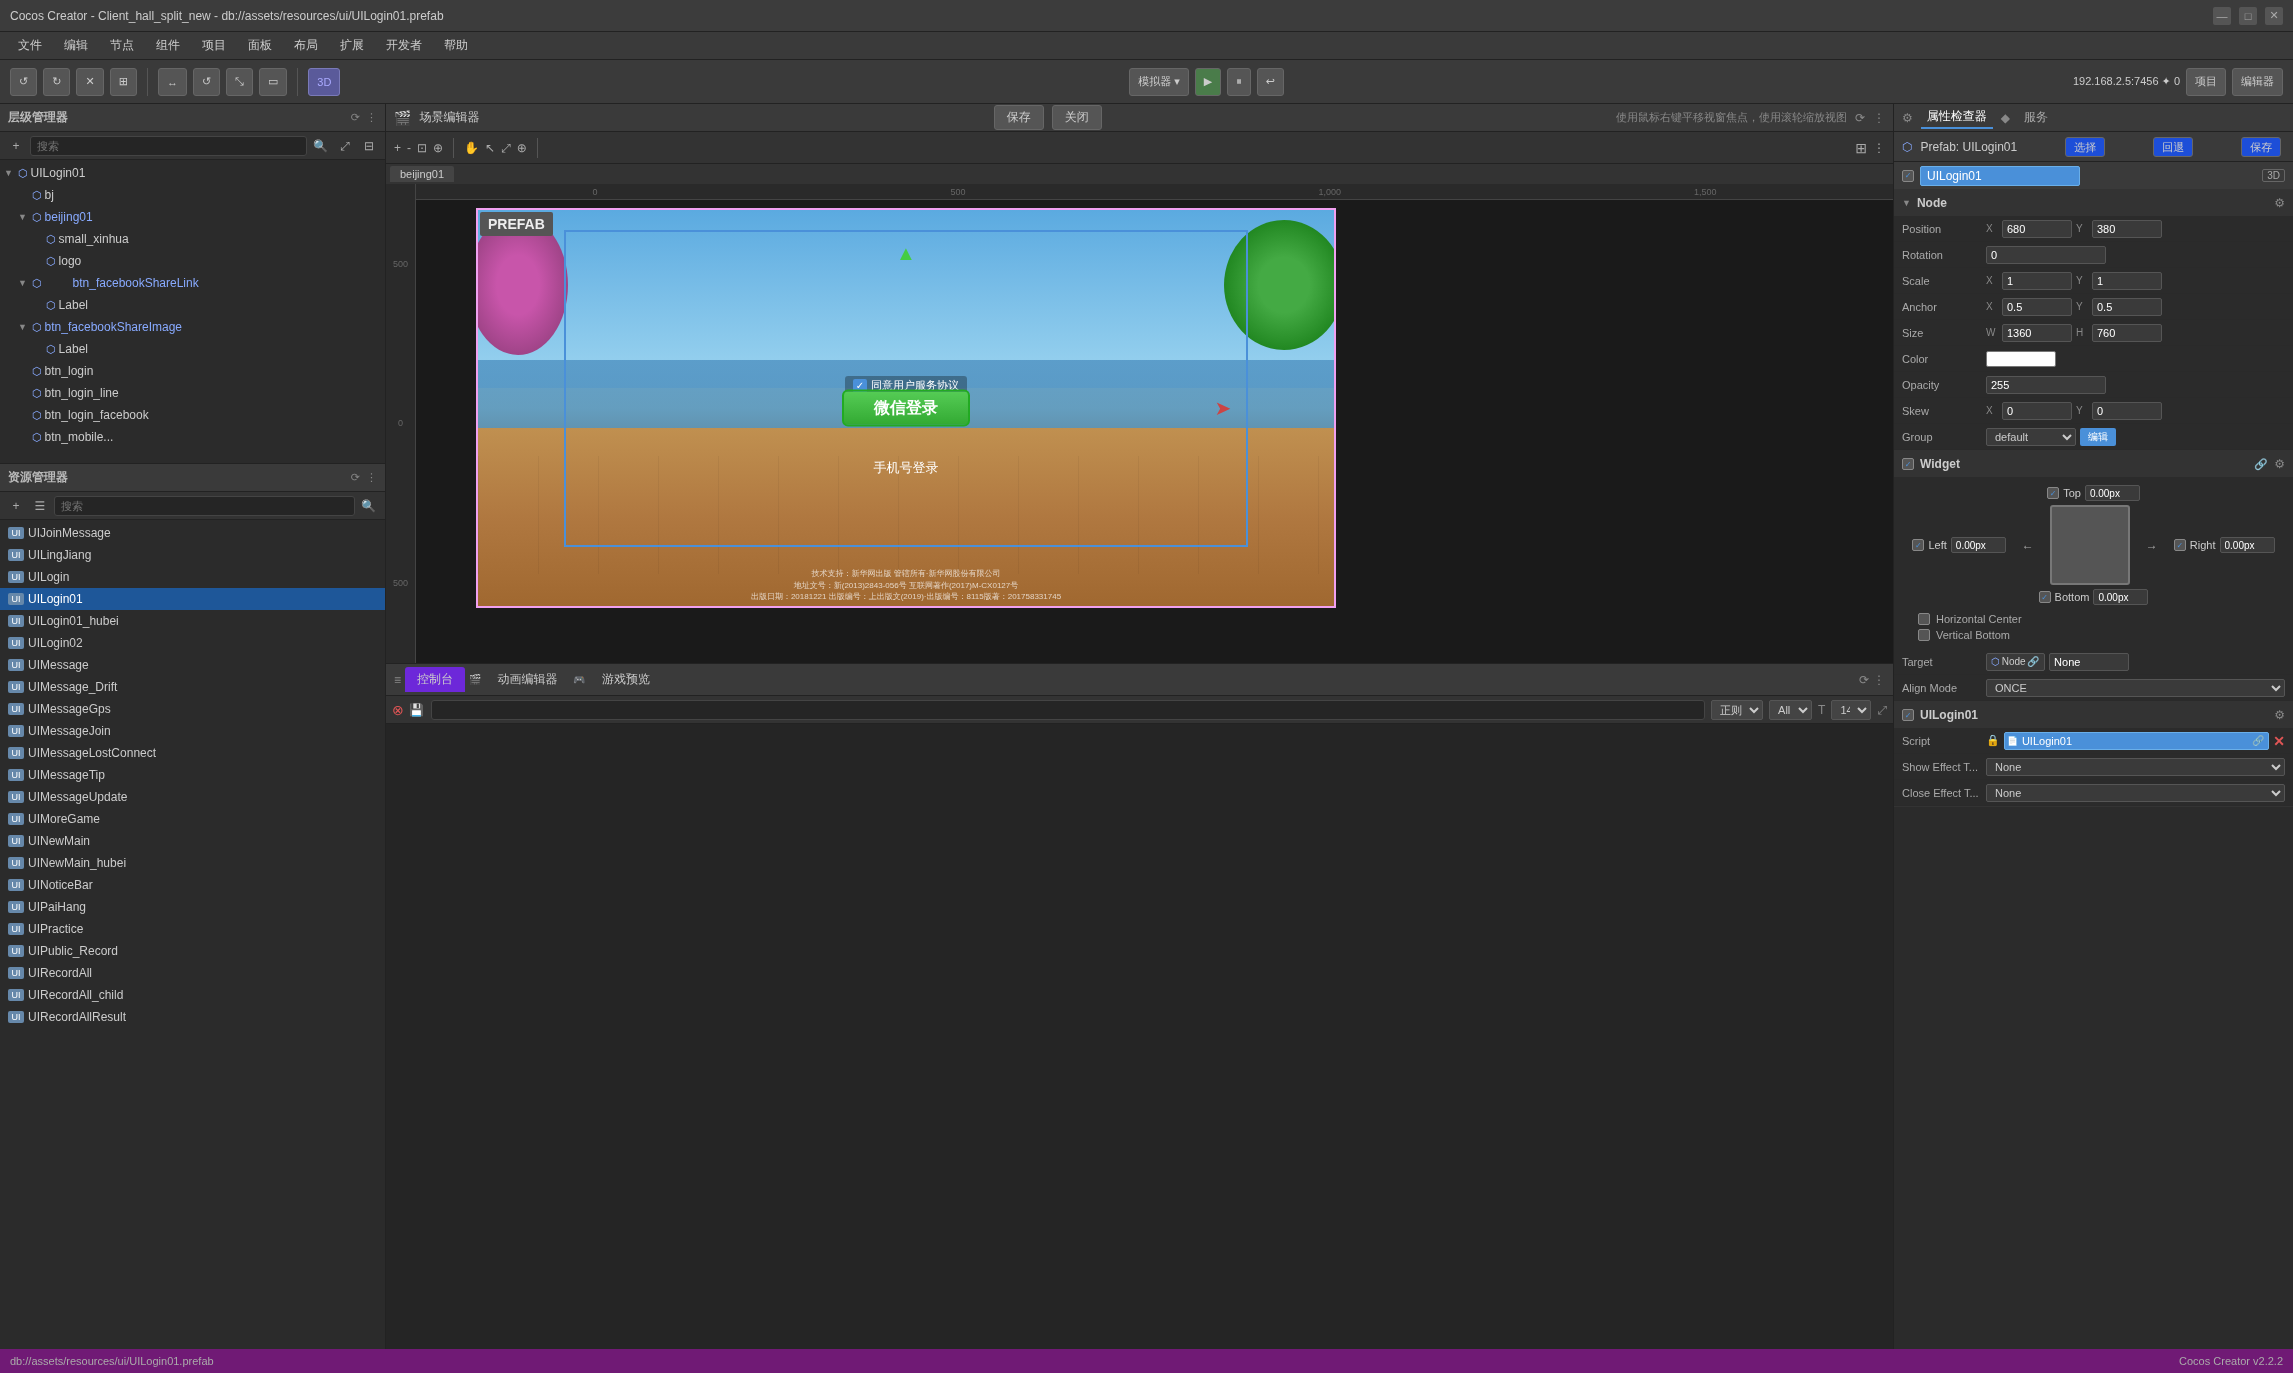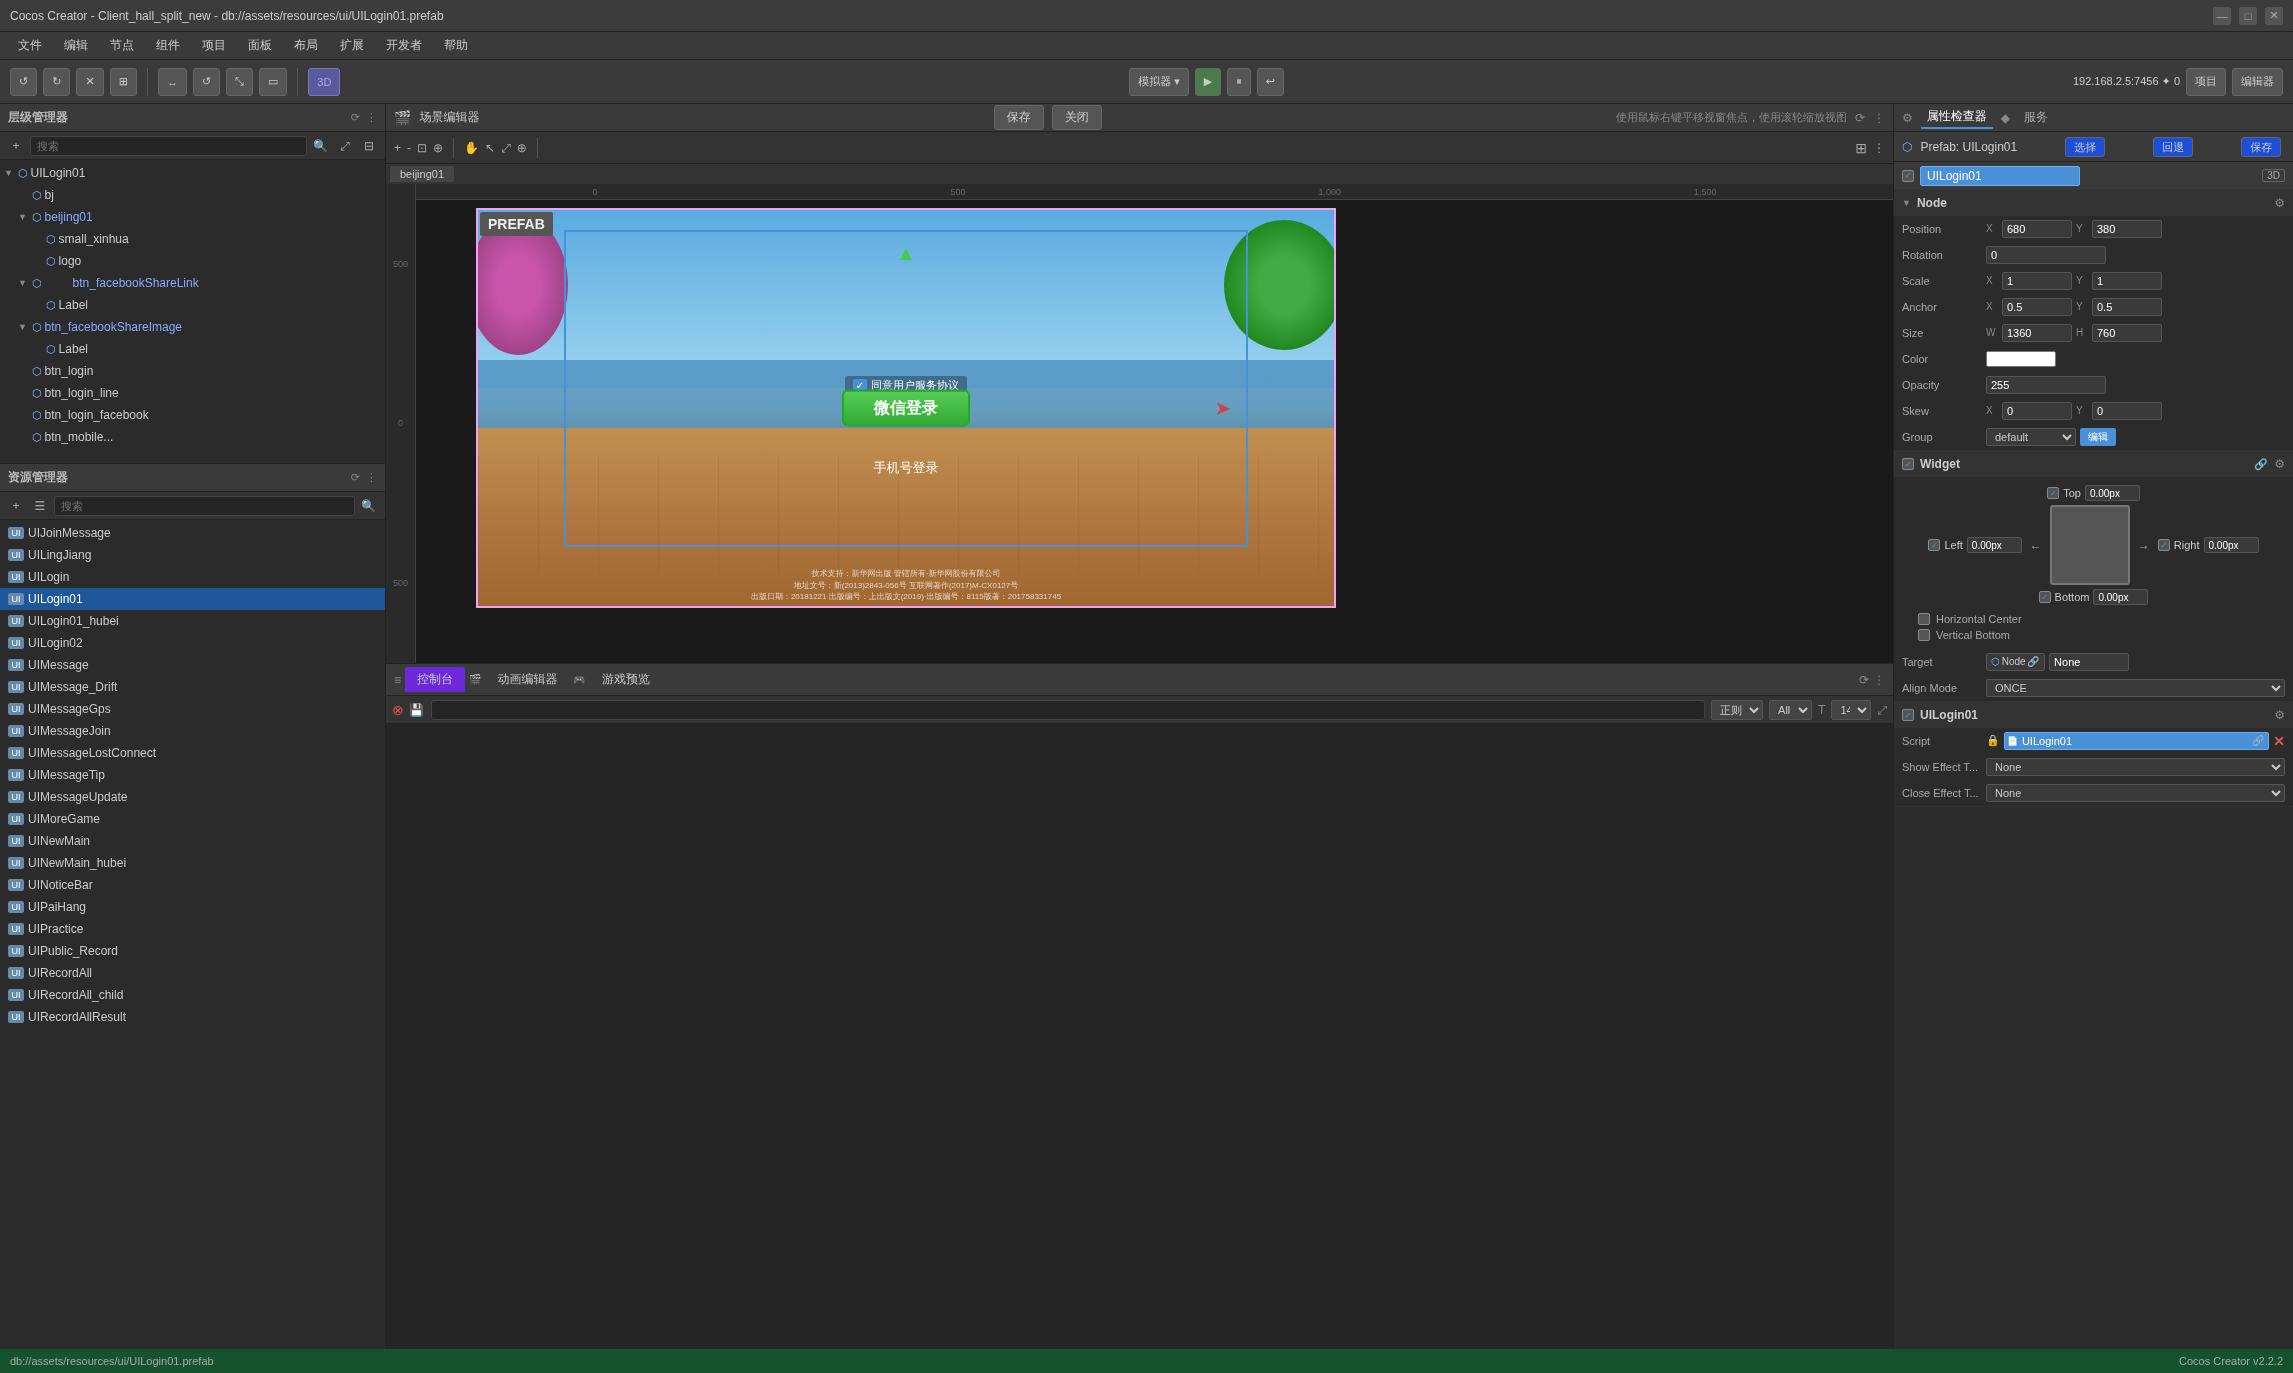--- a/index.html
+++ b/index.html
@@ -358,21 +358,21 @@
       border-radius: 2px;
       color: #fff;
       padding: 1px 6px;
       font-size: 12px;
       height: 20px;
       width: 160px;
     }
 
     
     #statusbar {
-      background: #14532d;
+      background: #701a75;
       height: 24px;
       display: flex;
       align-items: center;
       padding: 0 10px;
       font-size: 11px;
       color: #aaa;
       justify-content: space-between;
     }
     .status-right { display: flex; align-items: center; gap: 8px; }
 
@@ -895,21 +895,21 @@
         <div style="padding:8px 16px;">
 
           <div style="display:flex;justify-content:center;margin-bottom:4px;">
             <div style="display:flex;align-items:center;gap:4px;">
               <div class="checkbox checked"></div>
               <span style="color:#ccc;font-size:11px;">Top</span>
               <input type="text" class="widget-input-small" value="0.00px" style="">
             </div>
           </div>
 
-          <div style="display:flex;align-items:center;gap:8px;justify-content:center;margin-bottom:4px;">
+          <div style="display:flex;align-items:center;gap:16px;justify-content:center;margin-bottom:4px;">
 
             <div style="display:flex;align-items:center;gap:4px;">
               <div class="checkbox checked"></div>
               <span style="color:#ccc;font-size:11px;">Left</span>
               <input type="text" class="widget-input-small" value="0.00px" style="">
             </div>
 
             <span style="color:#aaa;">←</span>
 
             <div class="widget-center-block"></div>

